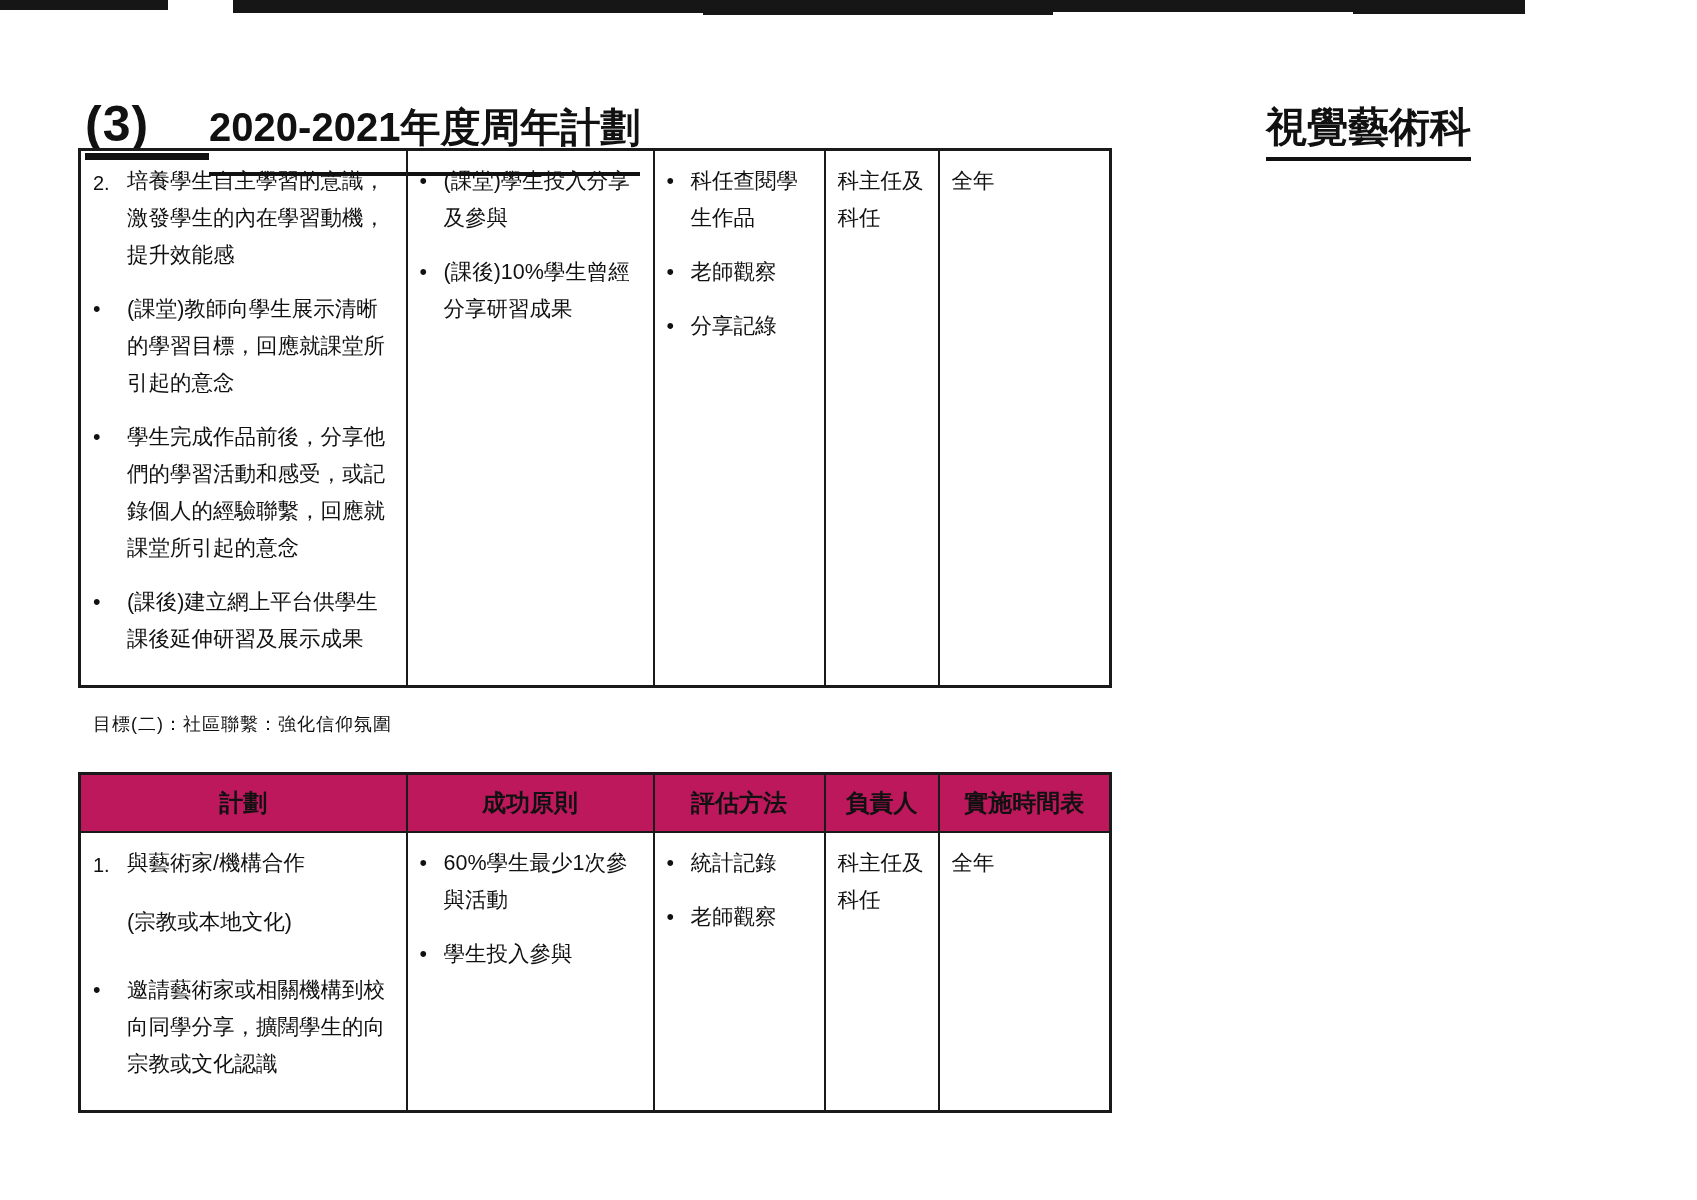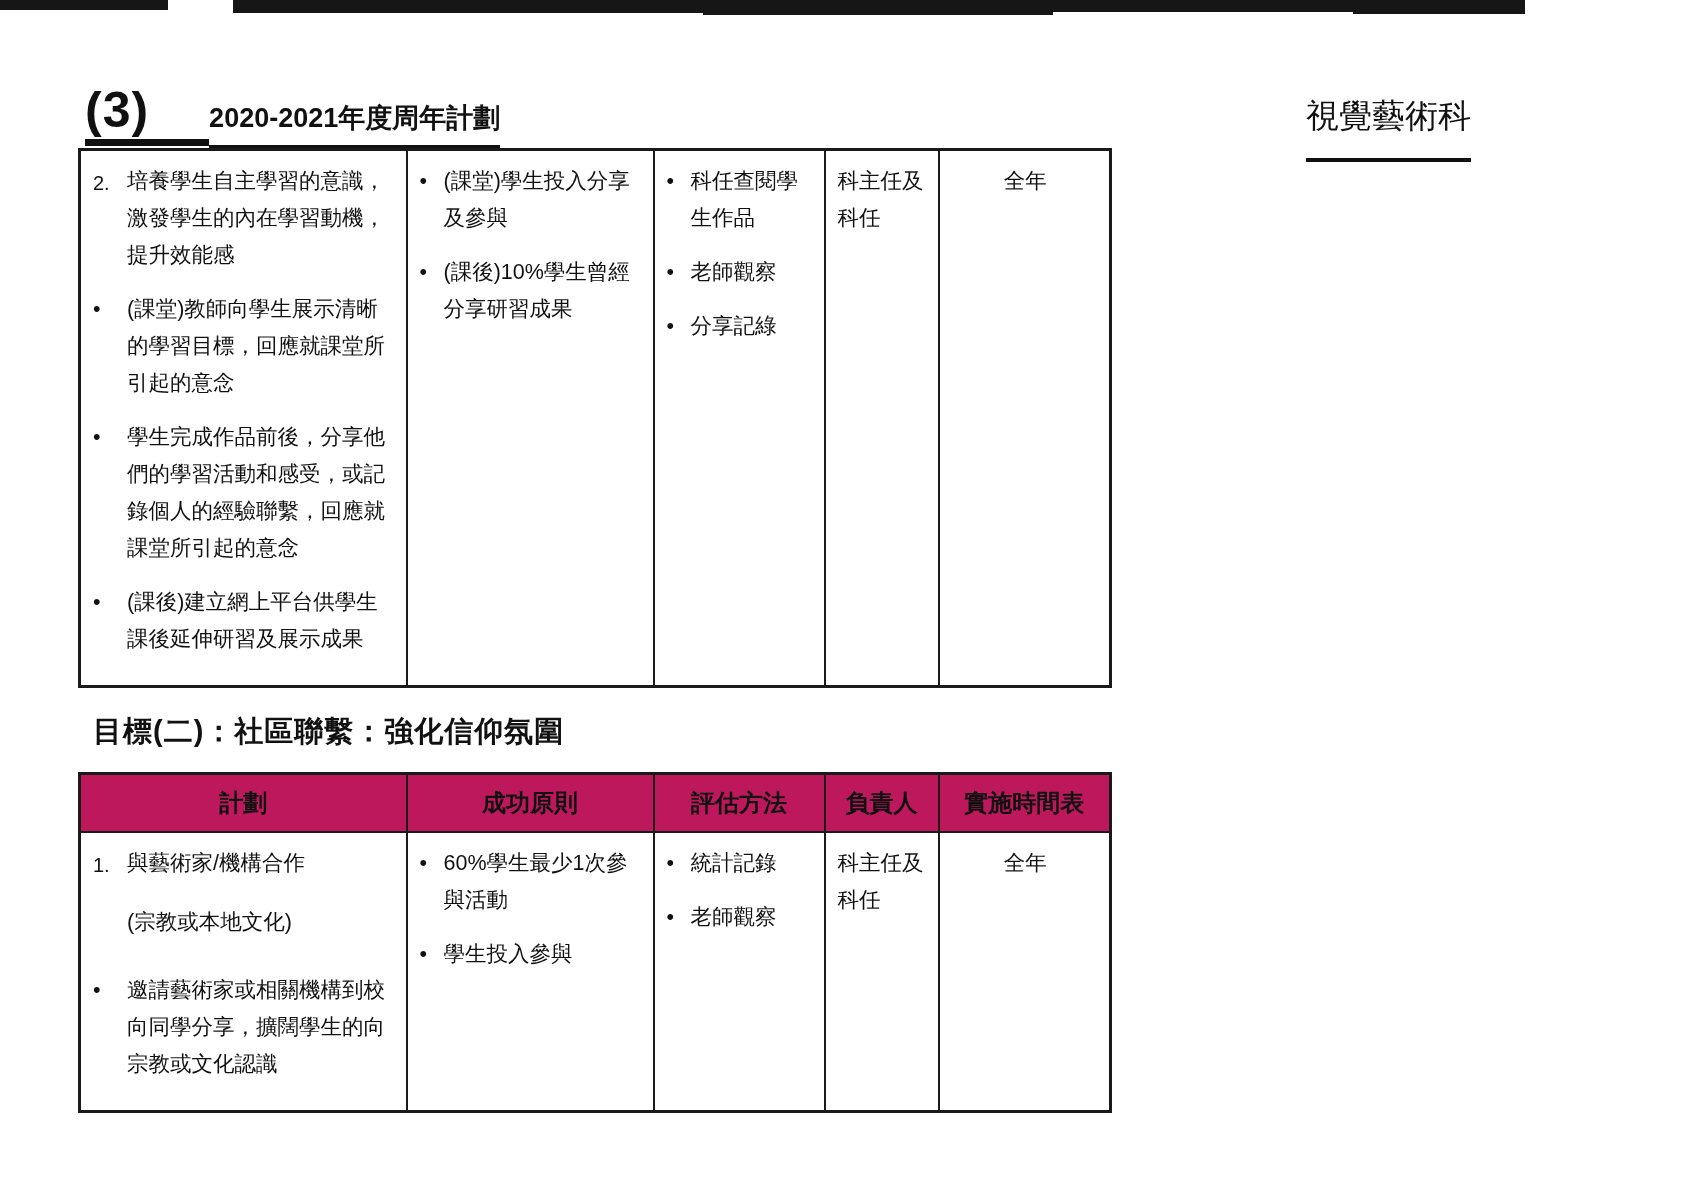--- a/index.html
+++ b/index.html
@@ -25,29 +25,29 @@
     display: flex; justify-content: space-between; align-items: baseline;
   }
   .title-group { display: flex; align-items: baseline; }
   .title-num {
     font-size: 50px; font-weight: 700;
     border-bottom: 7px solid #111;
     padding-right: 60px; padding-bottom: 0px;
     letter-spacing: 1px;
   }
   .title-text {
-    font-size: 27px; font-weight: 700;
+    font-size: 40px; font-weight: 700;
     border-bottom: 4px solid #111;
-    padding-bottom: 9px;
+    padding-bottom: 17px;
     margin-top: 28px;
   }
   .subject {
-    font-size: 33px; font-weight: 400;
+    font-size: 41px; font-weight: 700;
     border-bottom: 4px solid #111;
-    padding-bottom: 19px;
+    padding-bottom: 2px;
   }
 
   
   .doc-table {
     position: absolute; left: 78px;
     border-collapse: collapse;
     table-layout: fixed;
     width: 1031px;
     border: 3px solid #1a1a1a;
   }
@@ -75,28 +75,28 @@
   .para { display: flex; margin-bottom: 17px; }
   .marker {
     flex: 0 0 34px;
     font-size: 21.5px;
   }
   .marker.num { font-size: 20px; padding-top: 2px; }
   .ptext { flex: 1; }
   .note-para { margin: 20px 0 31px 34px; }
 
   .cell-sm .marker { flex: 0 0 24px; }
-  .cell-center { text-align: center; }
+  .cell-center { text-align: left; }
   .resp-cell { padding-left: 20px; }
 
   .goal-heading {
     position: absolute;
     left: 93px; top: 712px;
-    font-size: 29px;
-    font-weight: 700;
+    font-size: 18px;
+    font-weight: 400;
     letter-spacing: 1px;
   }
 </style>
 </head>
 <body>
 
 <div class="page">
 
   <div class="scan-strip">
     <div class="seg" style="left:0; width:168px; height:10px;"></div>

